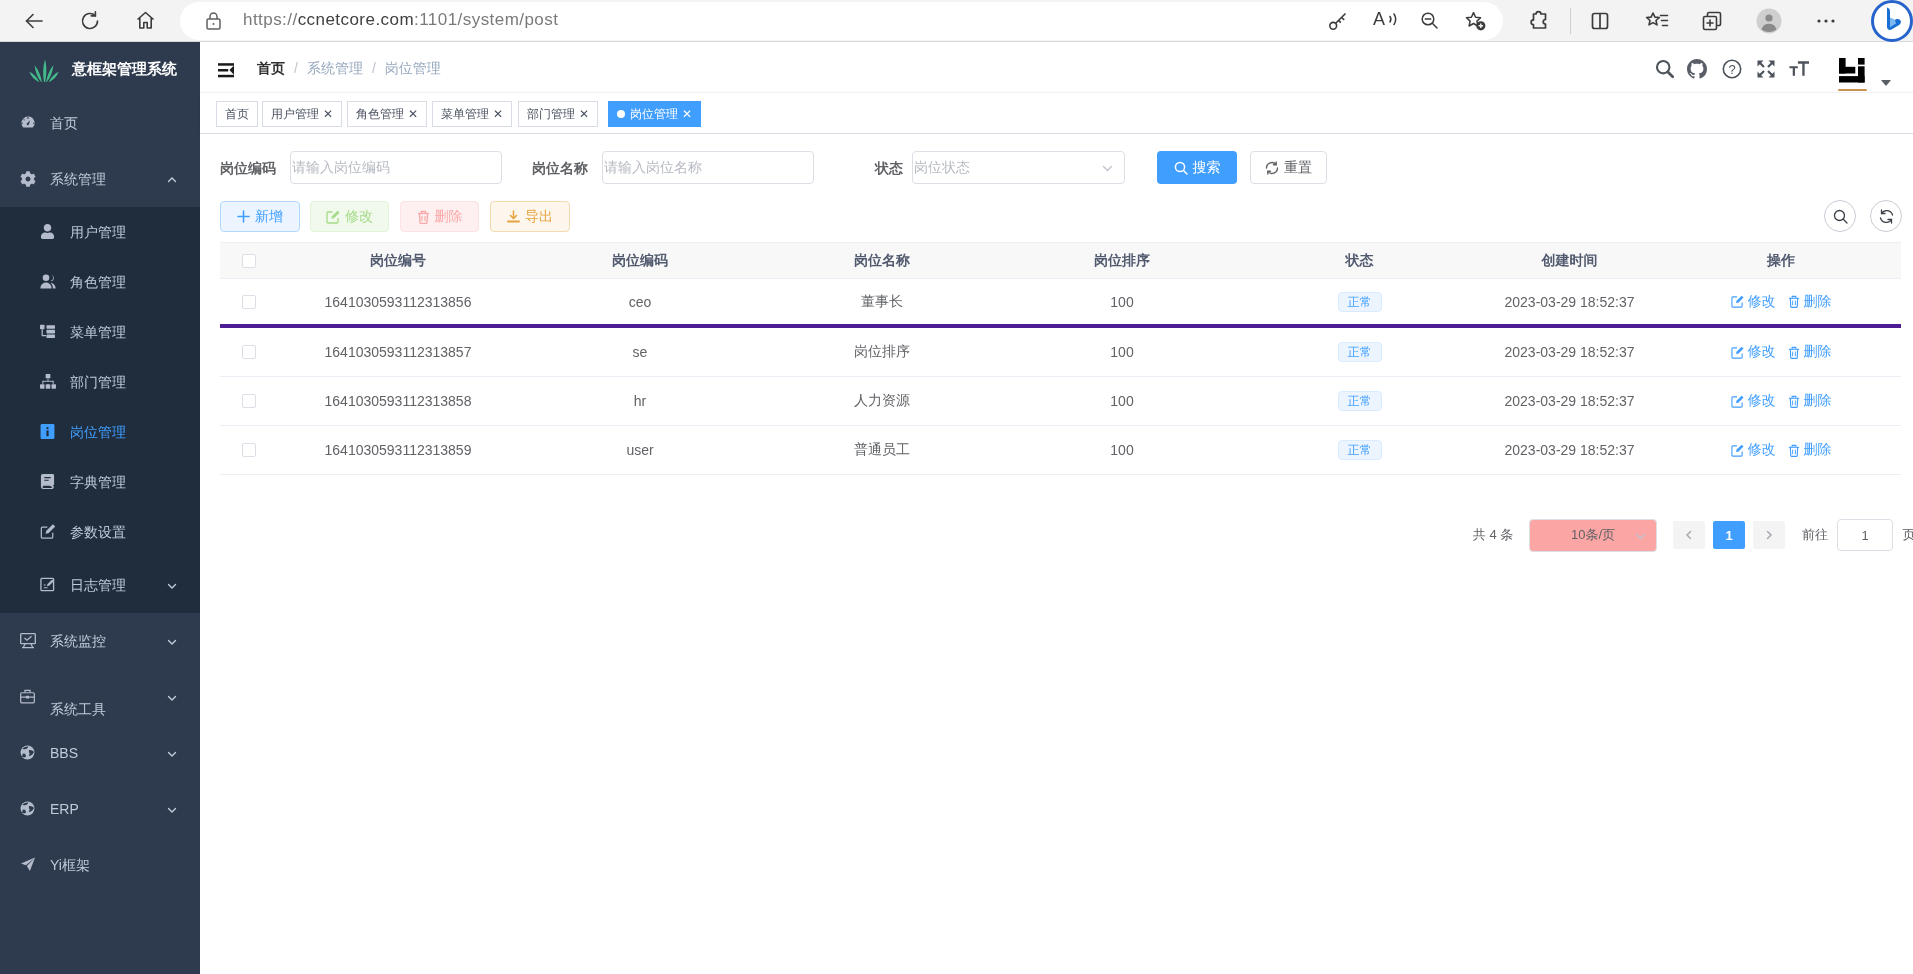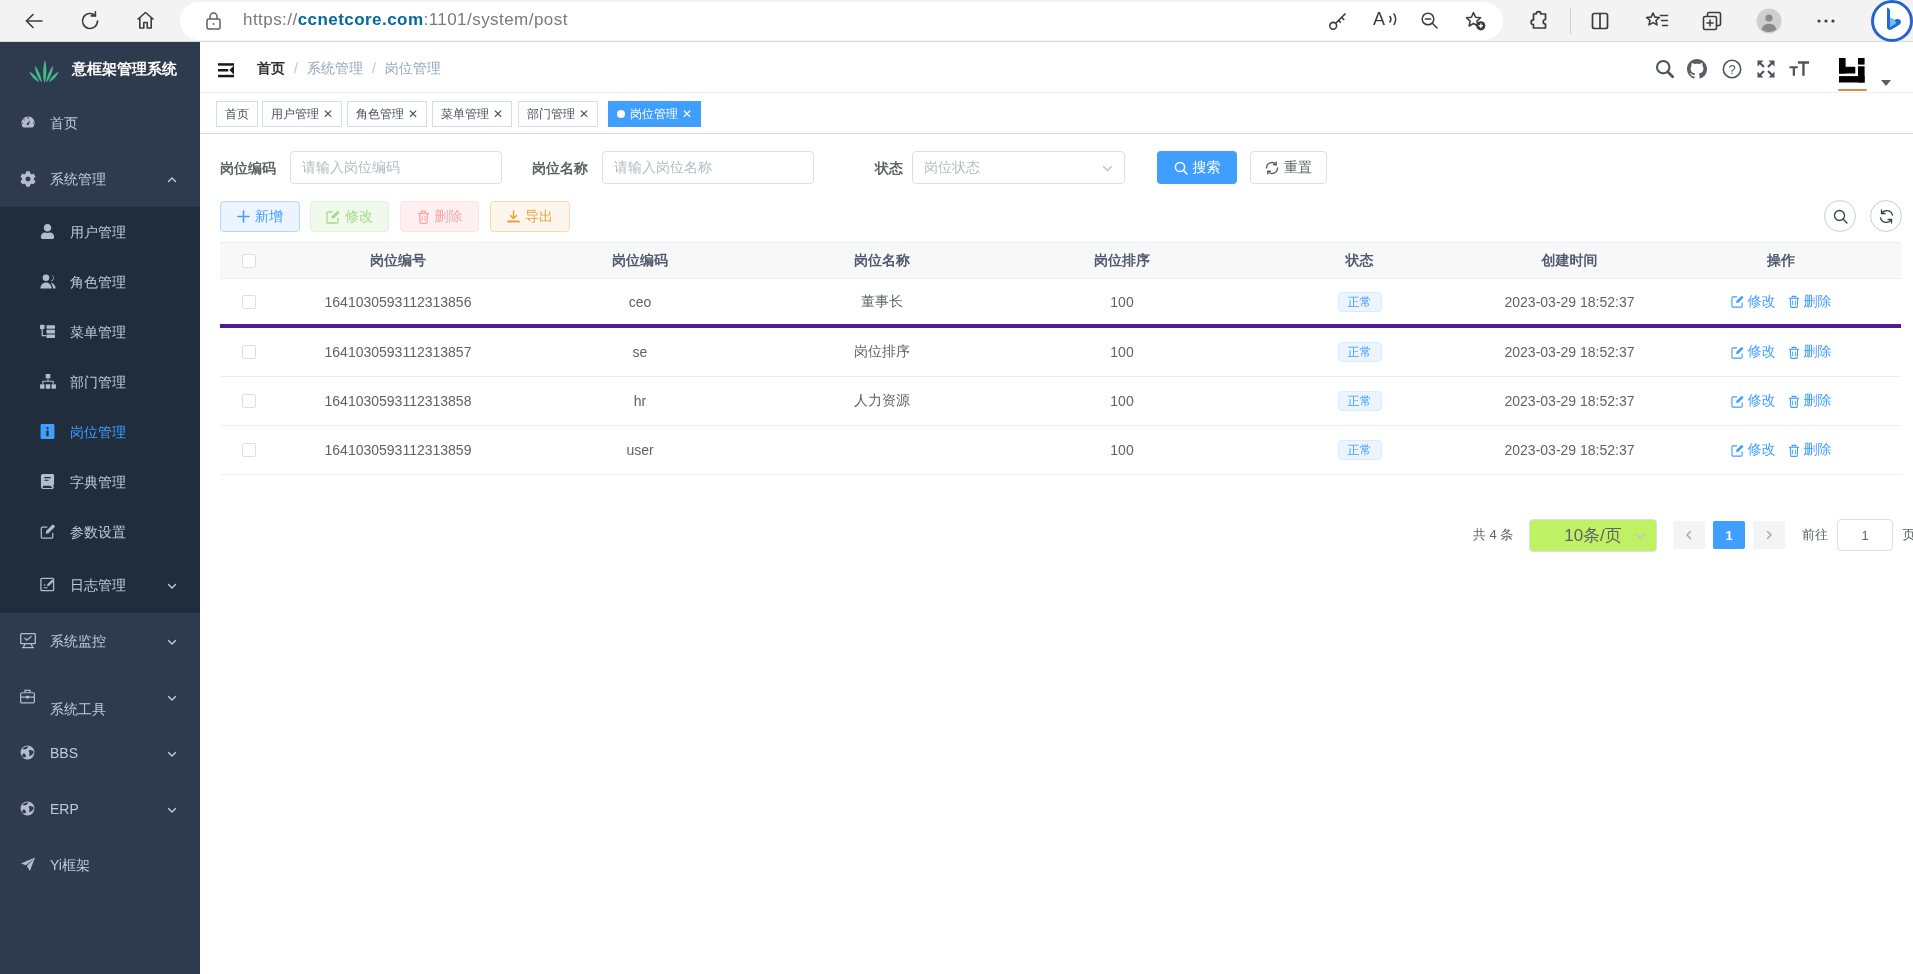--- a/index.html
+++ b/index.html
@@ -4,21 +4,21 @@
 <style>
 * { margin:0; padding:0; box-sizing:border-box; }
 html,body { width:1913px; height:974px; overflow:hidden; font-family:"Liberation Sans", sans-serif; background:#fff; }
 .abs { position:absolute; }
 
 
 #chrome { position:absolute; left:0; top:0; width:1913px; height:42px; background:#f3f3f4; border-bottom:1px solid #d9d9d9; }
 #chrome svg { display:block; }
 #urlbar { position:absolute; left:180px; top:2px; width:1323px; height:38px; background:#fff; border-radius:19px; }
 #urltext { position:absolute; left:243px; top:10px; font-size:17px; color:#7a7a7a; letter-spacing:0.45px; }
-#urltext b { color:#0369a1; font-weight:bold; }
+#urltext b { color:#404040; font-weight:normal; }
 
 
 #sidebar { position:absolute; left:0; top:42px; width:200px; height:932px; background:#2e3b4e; }
 #logo { position:absolute; left:0; top:0; width:200px; height:53px; }
 #logo .ltxt { position:absolute; left:72px; top:18px; color:#fff; font-size:15px; font-weight:bold; }
 .mitem { position:absolute; left:0; width:200px; display:flex; align-items:center; color:#bfcbd9; font-size:14px; }
 .mitem .mic { position:absolute; left:20px; width:16px; height:16px; color:#b4bccc; }
 .mitem .mtx { position:absolute; left:50px; }
 .mitem .car, .sitem .car { position:absolute; right:22px; color:#bfcbd9; }
 #submenu-bg { position:absolute; left:0; top:165px; width:200px; height:406px; background:#1f2d3d; }
@@ -43,21 +43,21 @@
 .tag { position:absolute; top:8px; height:26px; line-height:24px; border:1px solid #d8dce5; background:#fff; color:#495060; font-size:12px; padding:0 8px; }
 .tag .x { display:inline-block; margin-left:4px; font-size:12px; }
 .tag.active { background:#409eff; color:#fff; border-color:#409eff; }
 .tag.active .dot { display:inline-block; width:8px; height:8px; background:#fff; border-radius:50%; margin-right:5px; position:relative; }
 
 
 #content { position:absolute; left:200px; top:134px; width:1713px; height:840px; background:#fff; }
 
 
 .flabel { position:absolute; font-size:14px; font-weight:bold; color:#606266; top:18px; height:32px; line-height:32px; }
-.finput { position:absolute; top:17px; height:33px; border:1px solid #dcdfe6; border-radius:4px; background:#fff; font-size:14px; color:#b6bac2; line-height:31px; padding-left:11px; }
+.finput { position:absolute; top:17px; height:33px; border:1px solid #dcdfe6; border-radius:4px; background:#fff; font-size:14px; color:#b6bac2; line-height:31px; padding-left:1px; }
 .btn { position:absolute; border-radius:4px; font-size:14px; display:flex; align-items:center; justify-content:center; }
 .btn svg { margin-right:5px; }
 #btn-search { left:957px; top:17px; width:80px; height:33px; background:#409eff; color:#fff; }
 #btn-reset { left:1050px; top:17px; width:77px; height:33px; background:#fff; border:1px solid #dcdfe6; color:#606266; }
 #btn-add { left:20px; top:67px; width:80px; height:31px; background:#ecf5ff; border:1px solid #b3d8ff; color:#409eff; }
 #btn-edit { left:110px; top:67px; width:79px; height:31px; background:#f0f9eb; border:1px solid #e1f3d8; color:#a4da89; }
 #btn-del { left:200px; top:67px; width:79px; height:31px; background:#fef0f0; border:1px solid #fde2e2; color:#f9a7a7; }
 #btn-exp { left:290px; top:67px; width:80px; height:31px; background:#fdf6ec; border:1px solid #f5dab1; color:#e6a23c; }
 .cbtn { position:absolute; top:66px; width:32px; height:32px; border:1px solid #c9ccd4; border-radius:50%; background:#fff; display:flex; align-items:center; justify-content:center; color:#3a3f45; }
 
@@ -509,20 +509,21 @@
               <path d="M5 6v5M8 6v5" stroke-width="1"></path>
             </svg>删除</span>
         </div>
       </div>
       <div class="trow" style="top:184px; height:49px; border-bottom:1px solid #ebeef5;">
         <div class="cell" style="left:0px; width:57px;">
           <span class="cb"></span>
         </div>
         <div class="cell" style="left:57px; width:242px;">1641030593112313859</div>
         <div class="cell" style="left:299px; width:242px;">user</div>
+        <div class="cell" style="left:541px; width:242px;">普通员工</div>
         <div class="cell" style="left:783px; width:238px;">100</div>
         <div class="cell" style="left:1021px; width:237px;">
           <span class="etag">正常</span>
         </div>
         <div class="cell" style="left:1258px; width:183px;">2023-03-29 18:52:37</div>
         <div class="cell" style="left:1441px; width:240px;">
           <span class="oplink"><svg width="13" height="13" viewBox="0 0 14 14" fill="none" stroke="#409eff" stroke-width="1.2">
               <path d="M12 8v4a1 1 0 0 1-1 1H2a1 1 0 0 1-1-1V3a1 1 0 0 1 1-1h4.5"></path>
               <path d="M5.5 8.7l.4-2.4 5.6-5.6 2 2-5.6 5.6z" fill="#409eff" stroke="none"></path>
             </svg>修改</span>
@@ -531,21 +532,21 @@
               <path d="M1 3.5h11"></path>
               <path d="M4.5 3V1.5h4V3"></path>
               <path d="M2.5 3.5l.5 9a1 1 0 0 0 1 .9h5a1 1 0 0 0 1-.9l.5-9"></path>
               <path d="M5 6v5M8 6v5" stroke-width="1"></path>
             </svg>删除</span>
         </div>
       </div>
     </div>
   <div id="pager">
       <div class="pabs" style="left:1268px; width:50px; height:32px; top:0px; ">共 4 条</div>
-      <div class="pabs" style="left:1329px; width:128px; height:33px; top:-0.5px; border:1px solid #dcdfe6; border-radius:4px; background:#bef264; font-size:17px; color:#606266;">10条/页<svg style="position:absolute; right:9px; top:10px;" width="13" height="13" viewBox="0 0 13 13" fill="none" stroke="#c0c4cc" stroke-width="1.4" stroke-linecap="round">
+      <div class="pabs" style="left:1329px; width:128px; height:33px; top:-0.5px; border:1px solid #dcdfe6; border-radius:4px; background:#fca5a5; font-size:13px; color:#606266;">10条/页<svg style="position:absolute; right:9px; top:10px;" width="13" height="13" viewBox="0 0 13 13" fill="none" stroke="#c0c4cc" stroke-width="1.4" stroke-linecap="round">
           <path d="M2.5 4.5 6.5 8.5 10.5 4.5"></path>
         </svg></div>
       <div class="pabs" style="left:1473px; width:32px; height:28px; top:2px; background:#f4f4f5; border-radius:2px;">
         <svg width="12" height="12" viewBox="0 0 12 12" fill="none" stroke="#a8abb2" stroke-width="1.5" stroke-linecap="round">
           <path d="M7.5 2.5 4 6l3.5 3.5"></path>
         </svg>
       </div>
       <div class="pabs" style="left:1513px; width:32px; height:28px; top:2px; background:#409eff; border-radius:2px; color:#fff; font-weight:bold;">1</div>
       <div class="pabs" style="left:1553px; width:32px; height:28px; top:2px; background:#f4f4f5; border-radius:2px;">
         <svg width="12" height="12" viewBox="0 0 12 12" fill="none" stroke="#a8abb2" stroke-width="1.5" stroke-linecap="round">

